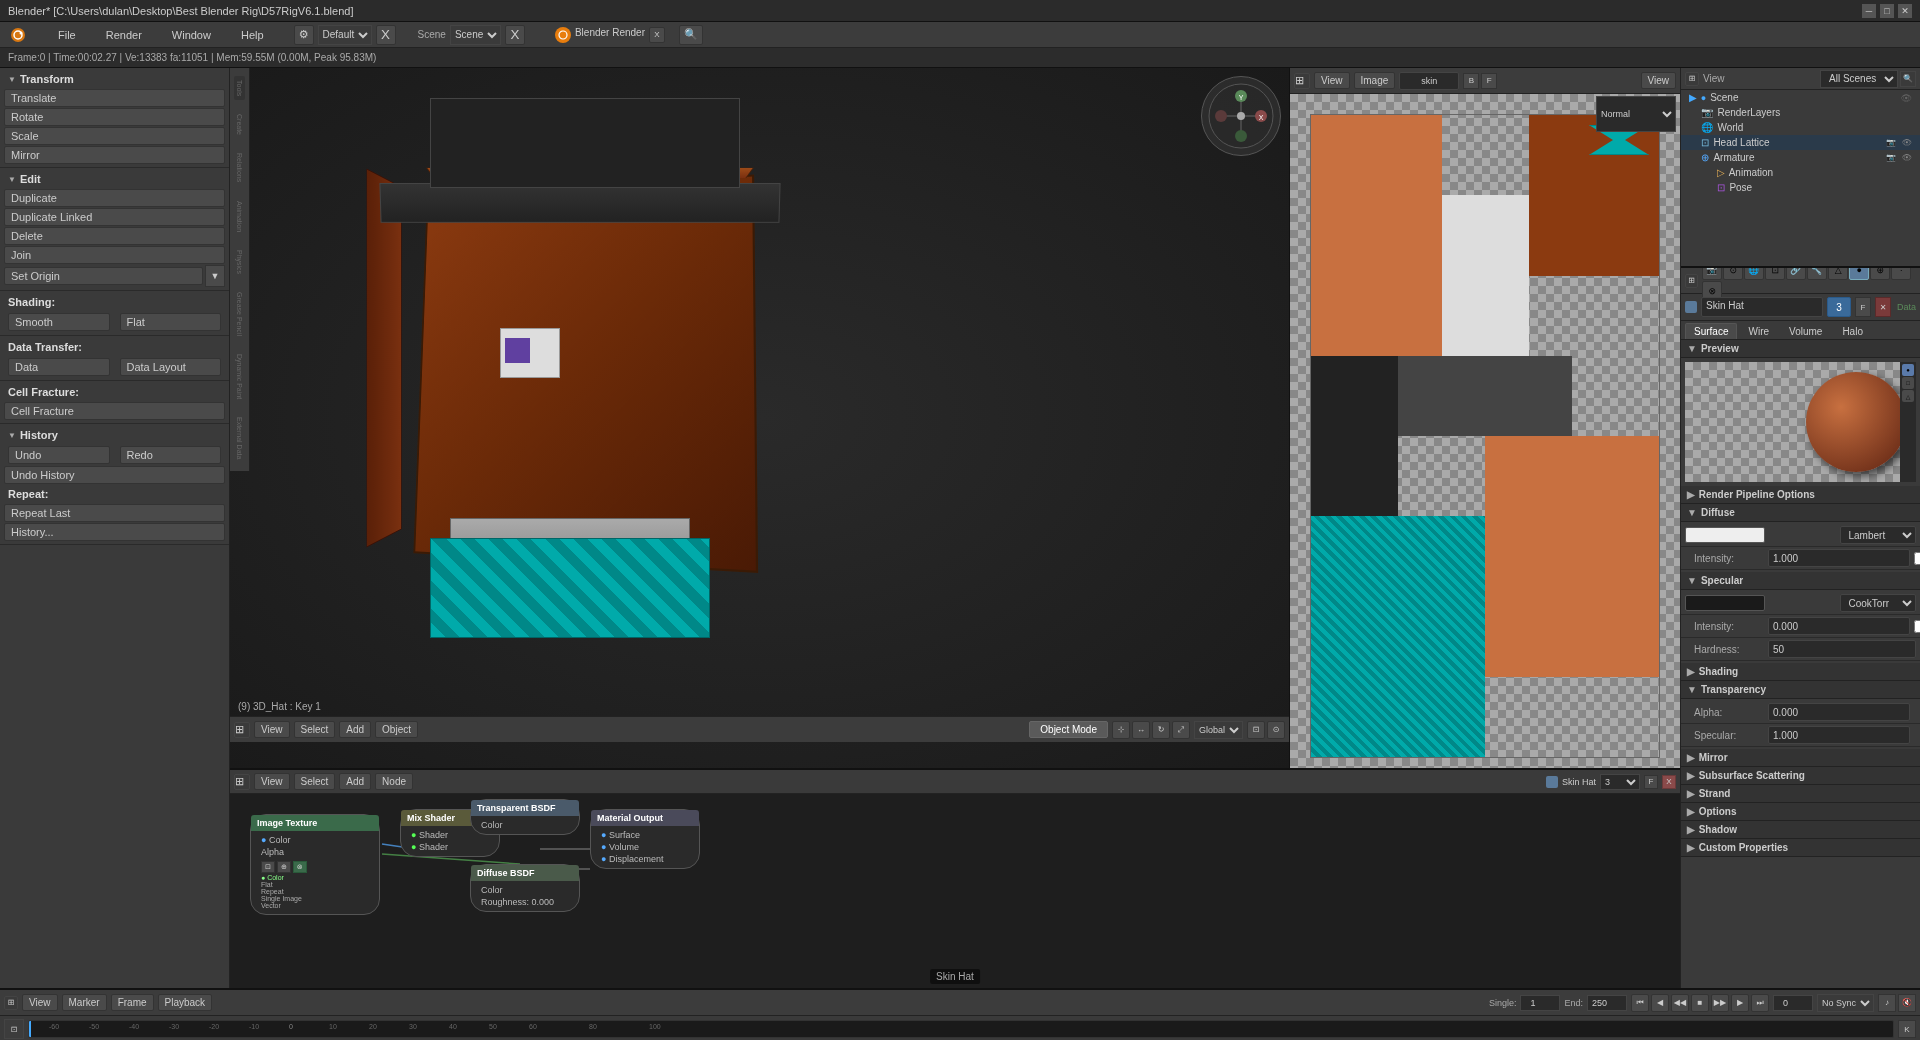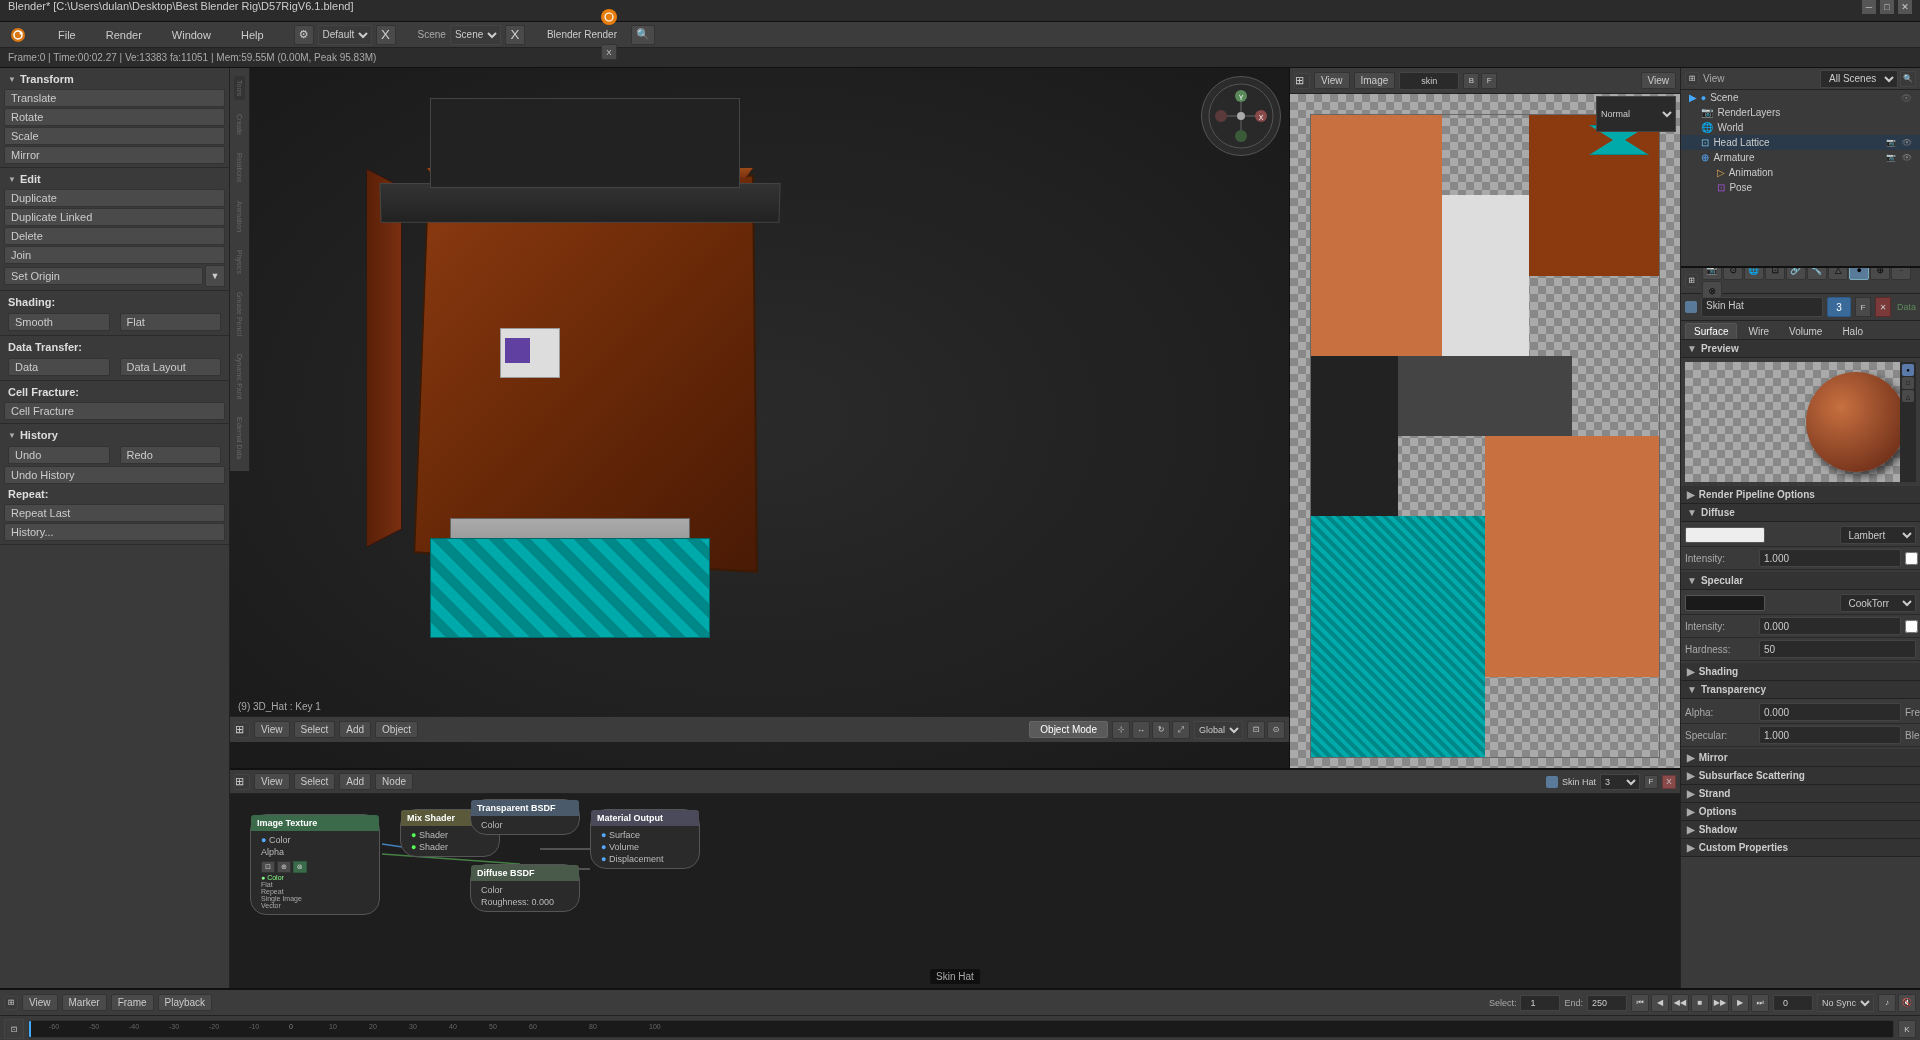--- a/index.html
+++ b/index.html
@@ -11,20 +11,21 @@
       font-size: 11px;
       color: #cccccc;
       overflow: hidden;
     }
 
     
     #titlebar {
       height: 22px;
       background: #2b2b2b;
       display: flex;
+      align-items: center;
       justify-content: space-between;
       padding: 0 8px;
       border-bottom: 1px solid #111;
     }
     #titlebar .title { font-size: 11px; color: #ccc; }
     #titlebar .win-controls { display: flex; gap: 4px; }
     #titlebar .win-btn {
       width: 14px; height: 14px;
       background: #555;
       border: none;
@@ -298,20 +299,21 @@
       align-items: center;
       padding: 2px 4px;
       gap: 4px;
       border-bottom: 1px solid #2a2a2a;
     }
     .prop-label {
       width: 70px;
       font-size: 10px;
       color: #aaa;
       flex-shrink: 0;
+      margin-left: 9px;
     }
     .prop-field {
       flex: 1;
       height: 18px;
       background: #2a2a2a;
       border: 1px solid #444;
       color: #ccc;
       font-size: 10px;
       padding: 0 4px;
       border-radius: 2px;
@@ -492,21 +494,21 @@
     </select>
     <button style="width:20px;height:20px;background:#4a4a4a;border:1px solid #333;color:#ccc;cursor:pointer;border-radius:2px;">X</button>
   </div>
   <div style="display:flex;align-items:center;gap:4px;margin-left:8px;">
     <span style="font-size:10px;color:#aaa;">Scene</span>
     <select style="background:#3a3a3a;border:1px solid #444;color:#ccc;height:20px;font-size:10px;">
       <option>Scene</option>
     </select>
     <button style="width:20px;height:20px;background:#4a4a4a;border:1px solid #333;color:#ccc;cursor:pointer;border-radius:2px;">X</button>
   </div>
-  <div style="display:flex;align-items:flex-end;gap:4px;margin-left:8px;flex-direction:column;">
+  <div style="display:flex;align-items:flex-start;gap:4px;margin-left:16px;">
     <div style="width:16px;height:16px;background:#e87d0d;border-radius:50%;display:flex;align-items:center;justify-content:center;">
       <svg width="10" height="10" viewBox="0 0 10 10">
           <circle cx="5" cy="5" r="4" fill="none" stroke="#fff" stroke-width="1.2"></circle>
         </svg>
     </div>
     <span style="font-size:10px;color:#ccc;">Blender Render</span>
     <button style="width:16px;height:16px;background:#4a4a4a;border:1px solid #333;color:#ccc;cursor:pointer;font-size:8px;border-radius:2px;">X</button>
   </div>
   <div style="width:24px;height:20px;background:#4a4a4a;border:1px solid #333;display:flex;align-items:center;justify-content:center;border-radius:2px;cursor:pointer;">🔍</div>
 </div>
@@ -1012,21 +1014,21 @@
 
 <div style="height:52px;background:#3a3a3a;border-top:2px solid #111;position:relative;">
 
   <div style="height:26px;background:#3c3c3c;display:flex;align-items:center;padding:0 4px;gap:4px;border-bottom:1px solid #222;">
     <div style="width:14px;height:14px;background:#3a3a3a;border:1px solid #444;cursor:pointer;border-radius:2px;font-size:8px;display:flex;align-items:center;justify-content:center;">⊞</div>
     <button class="vp-btn">View</button>
     <button class="vp-btn">Marker</button>
     <button class="vp-btn">Frame</button>
     <button class="vp-btn">Playback</button>
     <div style="flex:1;"></div>
-    <span style="font-size:9px;color:#aaa;">Select:</span>
+    <span style="font-size:9px;color:#aaa;">Single:</span>
     <input type="number" style="width: 40px; height: 16px; background: rgb(42, 42, 42); border: 1px solid rgb(68, 68, 68); color: rgb(204, 204, 204); font-size: 9px; text-align: center;" value="1">
     <span style="font-size:9px;color:#aaa;">End:</span>
     <input type="number" style="width: 40px; height: 16px; background: rgb(42, 42, 42); border: 1px solid rgb(68, 68, 68); color: rgb(204, 204, 204); font-size: 9px; text-align: center;" value="250">
 
     <div style="display:flex;gap:2px;">
       <button style="width:18px;height:18px;background:#4a4a4a;border:1px solid #333;color:#ccc;font-size:8px;cursor:pointer;border-radius:2px;">⏮</button>
       <button style="width:18px;height:18px;background:#4a4a4a;border:1px solid #333;color:#ccc;font-size:8px;cursor:pointer;border-radius:2px;">◀</button>
       <button style="width:18px;height:18px;background:#4a4a4a;border:1px solid #333;color:#ccc;font-size:8px;cursor:pointer;border-radius:2px;">◀◀</button>
       <button style="width:18px;height:18px;background:#4a4a4a;border:1px solid #333;color:#ccc;font-size:8px;cursor:pointer;border-radius:2px;">■</button>
       <button style="width:18px;height:18px;background:#4a4a4a;border:1px solid #333;color:#ccc;font-size:8px;cursor:pointer;border-radius:2px;">▶▶</button>

